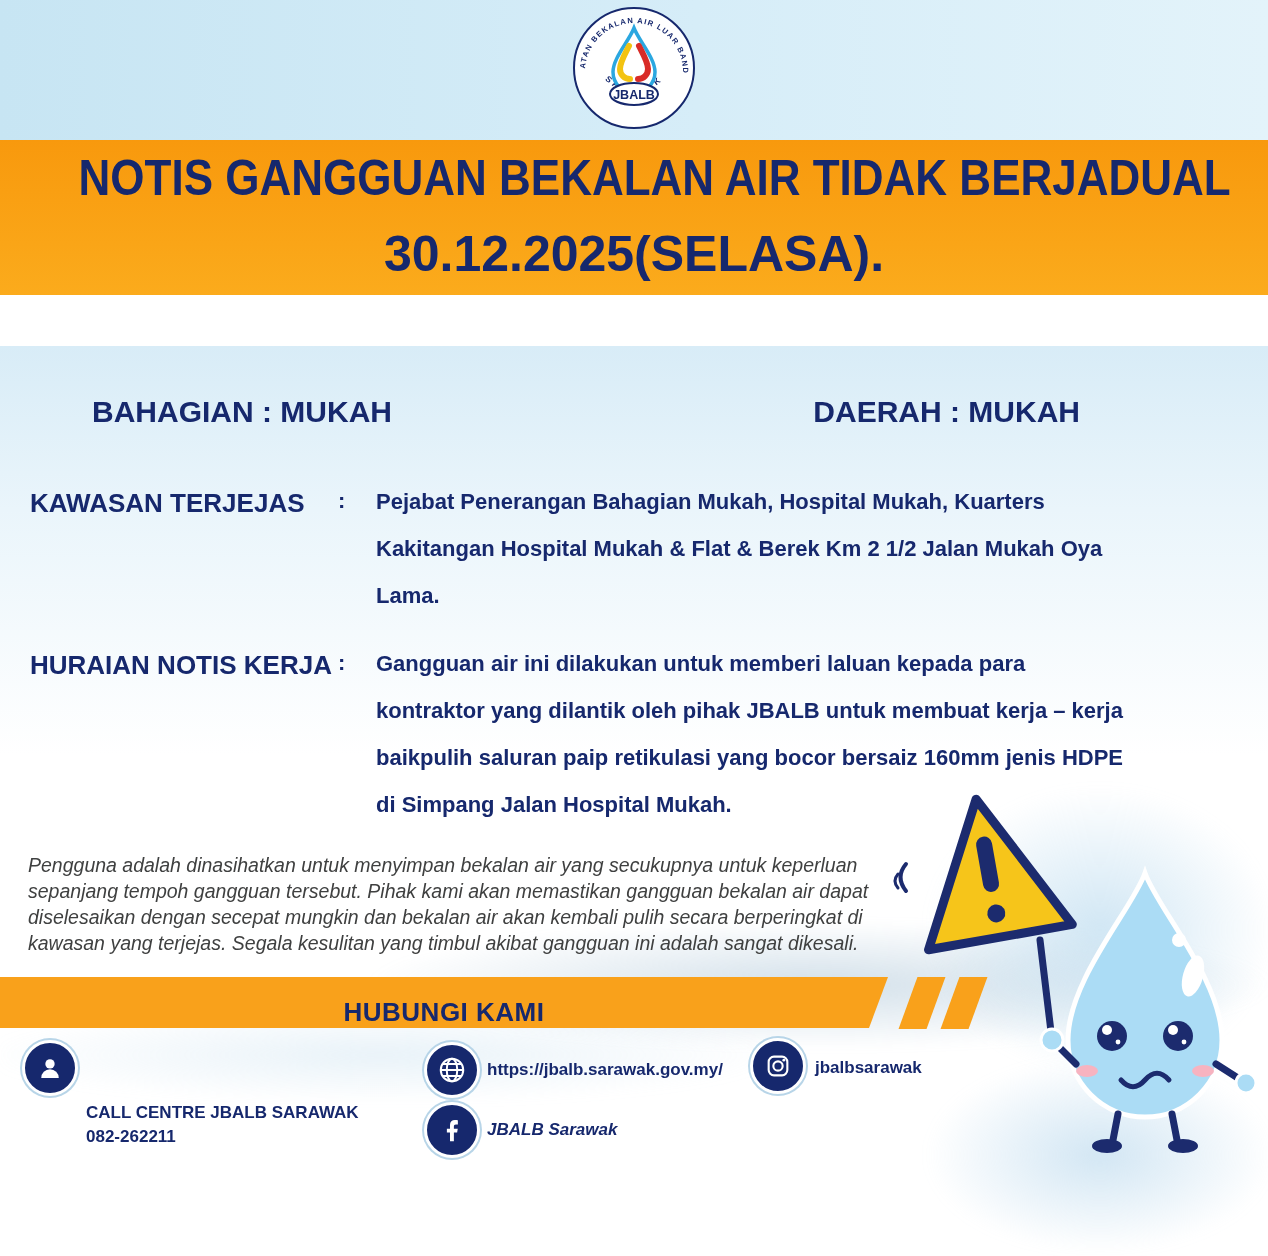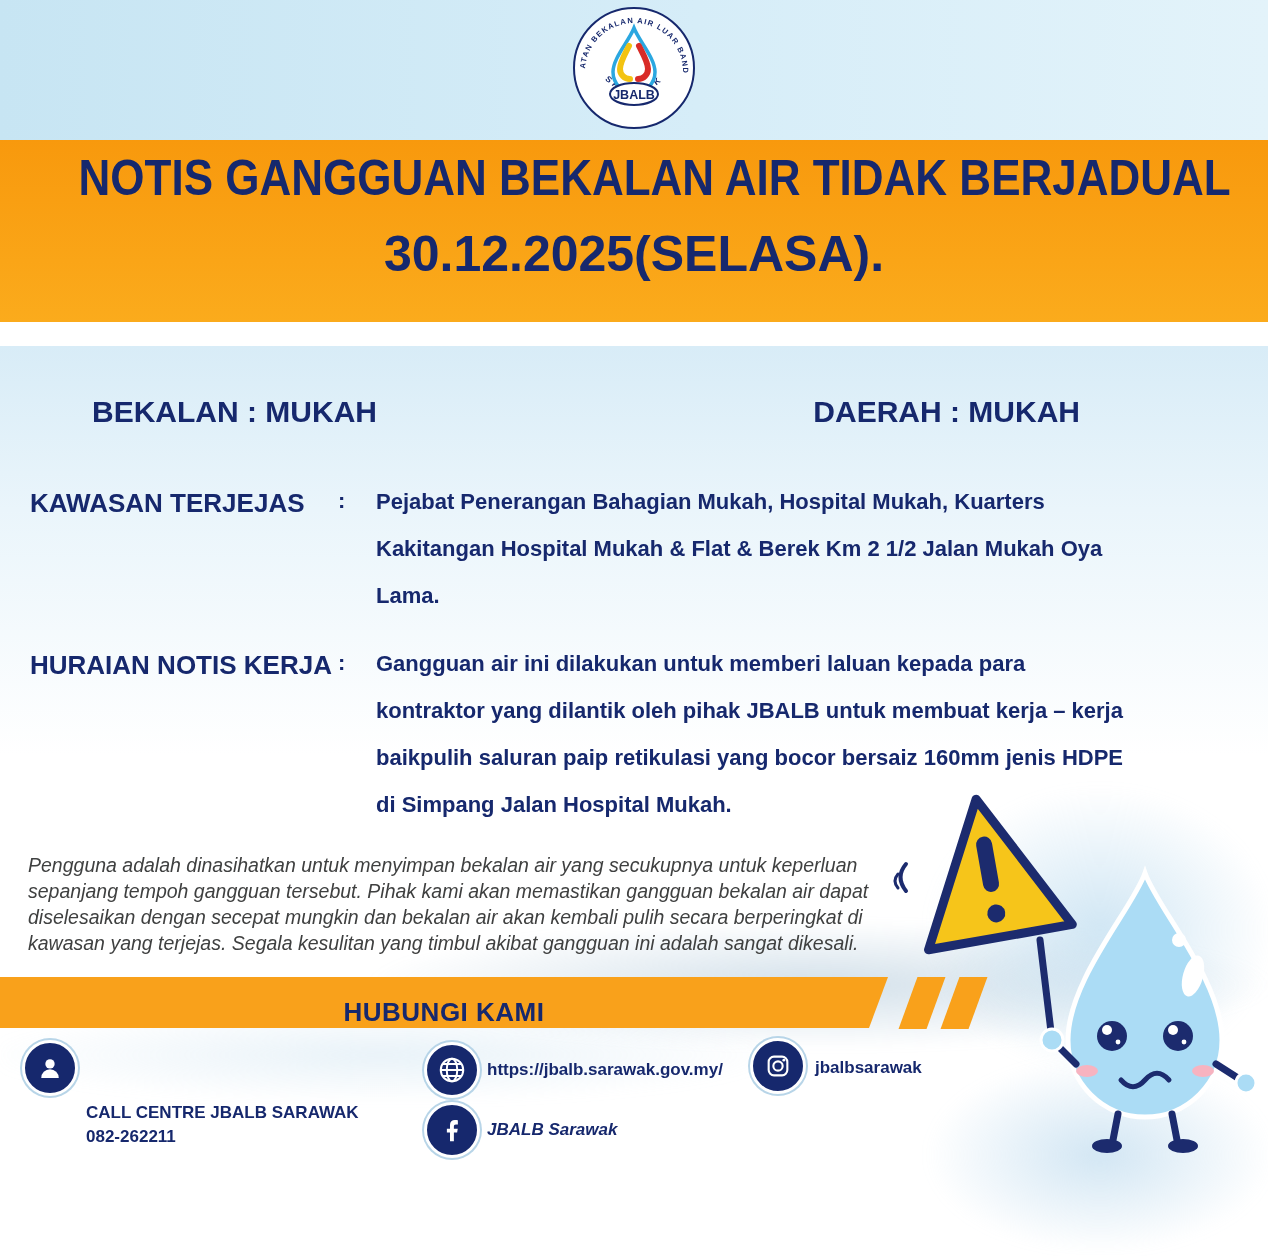--- a/index.html
+++ b/index.html
@@ -25,21 +25,21 @@
     background:radial-gradient(ellipse at center,rgba(140,175,200,.38),rgba(140,175,200,0) 70%);}
   .splash.s2{top:790px;left:930px;width:340px;height:280px;filter:blur(7px);
     background:radial-gradient(ellipse at center,rgba(170,210,235,.55),rgba(170,210,235,0) 72%);}
   .splash.s3{top:1060px;left:930px;width:340px;height:190px;filter:blur(7px);
     background:radial-gradient(ellipse at center,rgba(165,205,232,.5),rgba(165,205,232,0) 72%);}
   .splash.s4{top:1010px;left:0;width:760px;height:90px;filter:blur(6px);
     background:radial-gradient(ellipse at center,rgba(175,210,232,.28),rgba(175,210,232,0) 75%);}
 
   .logo{position:absolute;top:6px;left:572px;width:124px;height:124px;}
 
-  .banner{position:absolute;top:140px;left:0;width:100%;height:182px;text-align:center;
+  .banner{position:absolute;top:140px;left:0;width:100%;height:155px;text-align:center;
     background:linear-gradient(180deg,var(--orange-dark,#f8990d) 0%,#fbab1c 100%);
     color:var(--navy,#16286d);font-weight:bold;}
   .banner .line{white-space:nowrap;line-height:64px;}
   .banner .l1{padding-top:6px;}
   .banner .l1 span{display:inline-block;font-size:50px;transform:scaleX(.88);transform-origin:center;letter-spacing:0;}
   .banner .l2 span,.banner .l3 span{display:inline-block;font-size:50px;}
 
   .region{position:absolute;top:395px;left:0;width:100%;display:flex;
     color:var(--navy,#16286d);font-weight:bold;font-size:30px;}
   .region .bahagian{margin-left:92px;}
@@ -116,21 +116,21 @@
     <g>
       <path d="M62,22 C57,35 41,52 41,66 a21,21 0 0 0 42,0 C83,52 67,35 62,22 Z" fill="#ffffff" stroke="#2ba7e0" stroke-width="3.5"></path>
       <path d="M57,40 C53,48 48,56 48,63 a10,10 0 0 0 10,10" fill="none" stroke="#f3c312" stroke-width="6" stroke-linecap="round"></path>
       <path d="M67,40 C71,48 76,56 76,63 a10,10 0 0 1 -10,10" fill="none" stroke="#d92b27" stroke-width="6" stroke-linecap="round"></path>
     </g>
     <ellipse cx="62" cy="88" rx="24" ry="11" fill="#ffffff" stroke="#16286d" stroke-width="2"></ellipse>
     <text x="62" y="92.5" text-anchor="middle" font-size="12.5" font-weight="bold" fill="#16286d">JBALB</text>
   </svg>
 
   <div class="region">
-    <span class="bahagian">BEKALAN : MUKAH</span>
+    <span class="bahagian">BAHAGIAN : MUKAH</span>
     <span class="daerah">DAERAH : MUKAH</span>
   </div>
 
   <div class="detail row1">
     <div class="lbl">KAWASAN TERJEJAS</div>
     <div class="sep">:</div>
     <div class="txt">Pejabat Penerangan Bahagian Mukah, Hospital Mukah, Kuarters Kakitangan Hospital Mukah &amp; Flat &amp; Berek Km 2 1/2 Jalan Mukah Oya Lama.</div>
   </div>
 
   <div class="detail row2">

